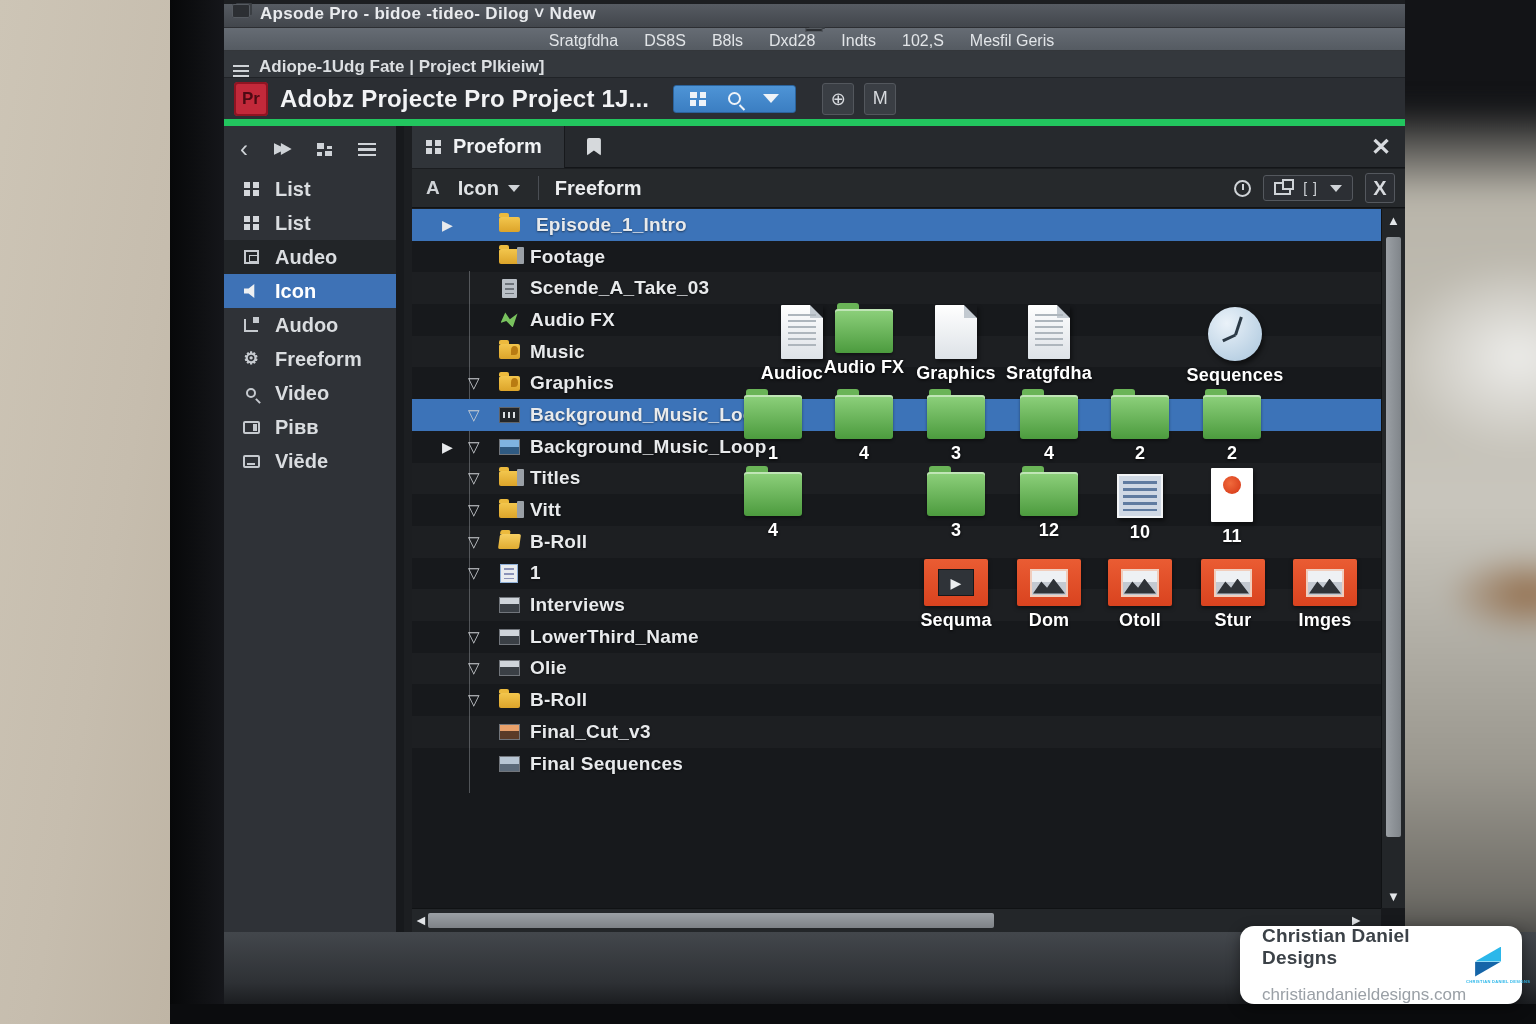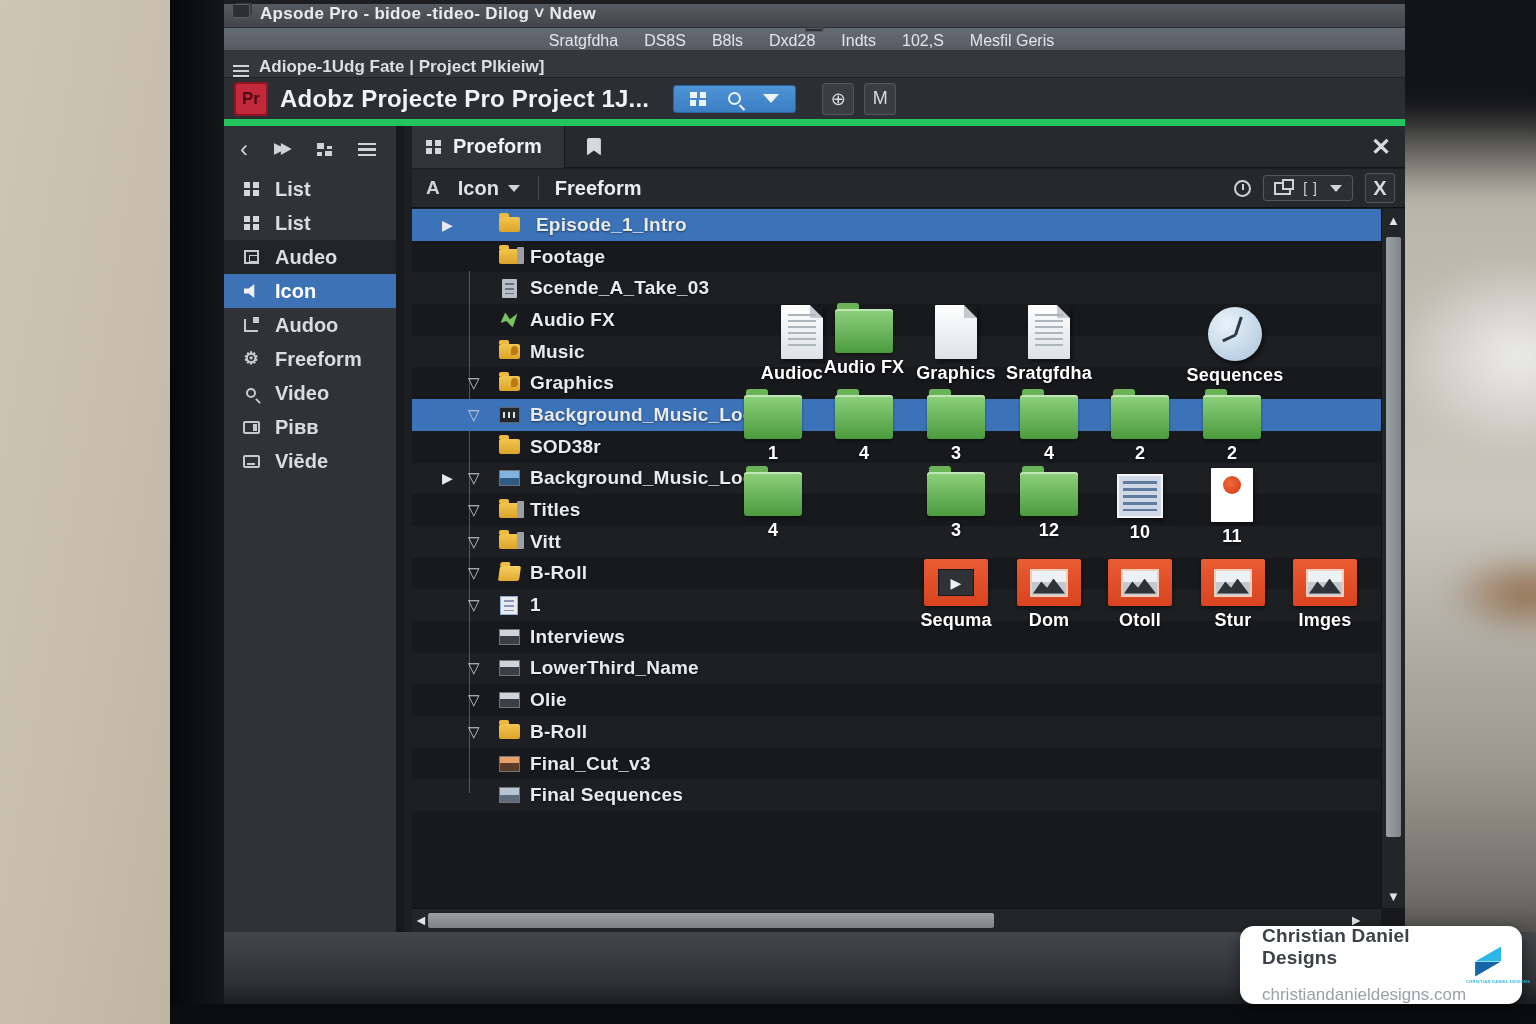--- a/index.html
+++ b/index.html
@@ -410,28 +410,20 @@
               </div>
               <div class="trow sel">
                 <span class="exp1"></span>
                 <span class="exp2">▽</span>
                 <span class="ti">
                   <span class="ti-wave"></span>
                 </span>
                 <span class="tlabel">Background_Music_Loop</span>
               </div>
               <div class="trow">
-                <span class="exp1"></span>
-                <span class="exp2"></span>
-                <span class="ti">
-                  <span class="ti-folder"></span>
-                </span>
-                <span class="tlabel">SOD38r</span>
-              </div>
-              <div class="trow">
                 <span class="exp1">▶</span>
                 <span class="exp2">▽</span>
                 <span class="ti">
                   <span class="ti-thumb blue"></span>
                 </span>
                 <span class="tlabel">Background_Music_Loop</span>
               </div>
               <div class="trow">
                 <span class="exp1"></span>
                 <span class="exp2">▽</span>

